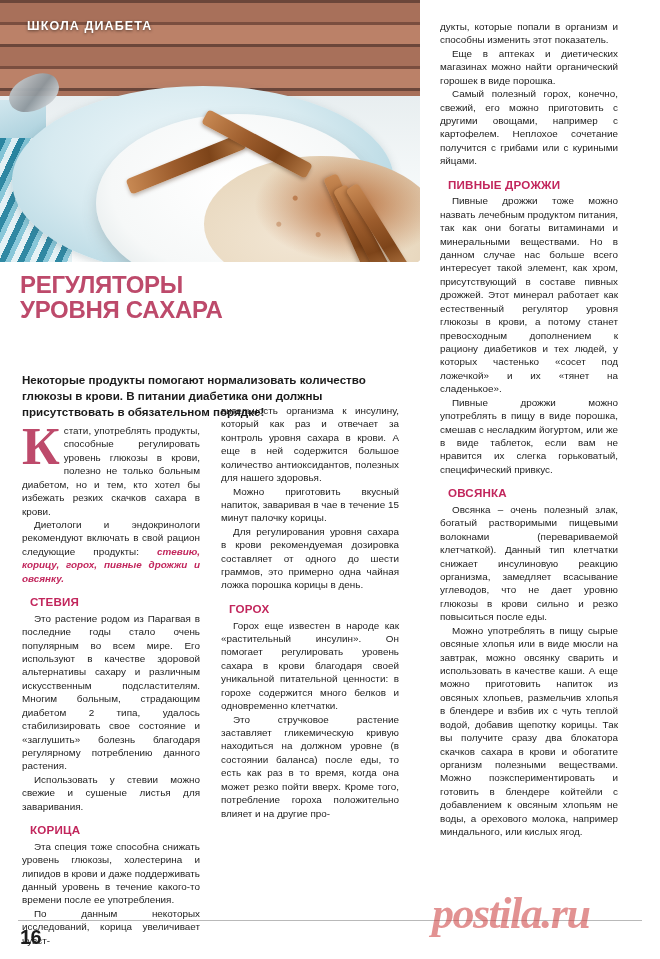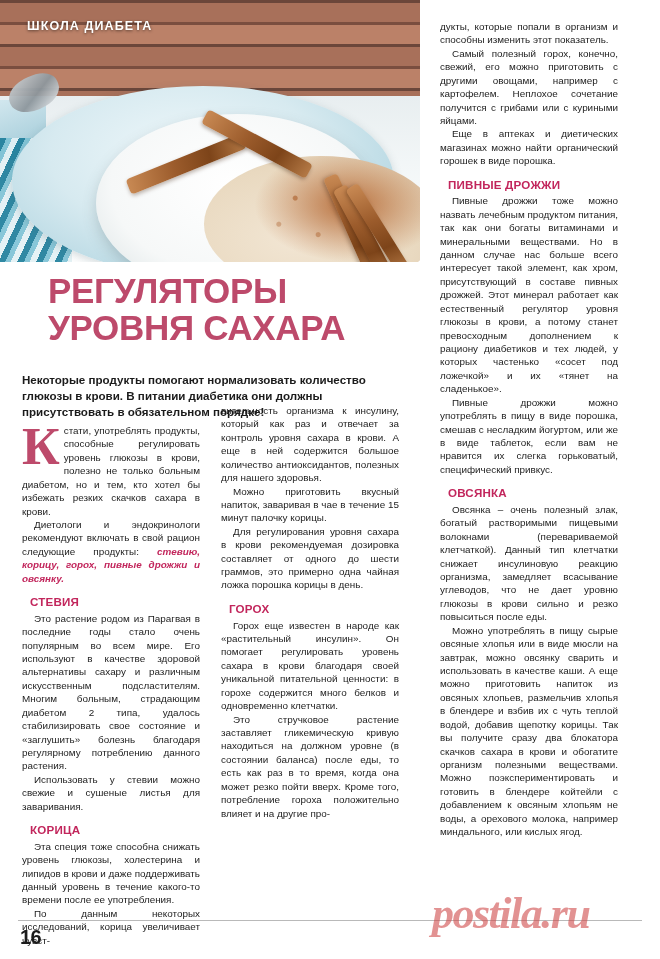--- a/index.html
+++ b/index.html
@@ -145,25 +145,24 @@
     z-index: 6;
   }
 
   
   .headline {
     position: absolute;
     left: 20px;
     top: 272px;
     width: 400px;
     color: #bd4a6b;
-    font-size: 35px;
+    font-size: 24px;
     line-height: 1.06;
     font-weight: bold;
     letter-spacing: -0.3px;
-    margin-left: 28px;
   }
 
   .standfirst {
     position: absolute;
     left: 22px;
     top: 372px;
     width: 368px;
     font-size: 11.6px;
     line-height: 1.40;
     font-weight: bold;
@@ -309,22 +308,22 @@
     <p class="noind">вительность организма к инсулину, который как раз и отвечает за контроль уровня сахара в крови. А еще в ней содержится большое количество антиоксидантов, полезных для нашего здоровья.</p>
     <p>Можно приготовить вкусный напиток, заваривая в чае в течение 15 минут палочку корицы.</p>
     <p>Для регулирования уровня сахара в крови рекомендуемая дозировка составляет от одного до шести граммов, это примерно одна чайная ложка порошка корицы в день.</p>
     <h3 class="sub">ГОРОХ</h3>
     <p>Горох еще известен в народе как «растительный инсулин». Он помогает регулировать уровень сахара в крови благодаря своей уникальной питательной ценности: в горохе содержится много белков и одновременно клетчатки.</p>
     <p>Это стручковое растение заставляет гликемическую кривую находиться на должном уровне (в состоянии баланса) после еды, то есть как раз в то время, когда она может резко пойти вверх. Кроме того, потребление гороха положительно влияет и на другие про-</p>
   </div>
 
   <div class="col col3">
     <p class="noind">дукты, которые попали в организм и способны изменить этот показатель.</p>
+    <p>Еще в аптеках и диетических магазинах можно найти органический горошек в виде порошка.</p>
     <p>Самый полезный горох, конечно, свежий, его можно приготовить с другими овощами, например с картофелем. Неплохое сочетание получится с грибами или с куриными яйцами.</p>
-    <p>Еще в аптеках и диетических магазинах можно найти органический горошек в виде порошка.</p>
     <h3 class="sub">ПИВНЫЕ ДРОЖЖИ</h3>
     <p>Пивные дрожжи тоже можно назвать лечебным продуктом питания, так как они богаты витаминами и минеральными веществами. Но в данном случае нас больше всего интересует такой элемент, как хром, присутствующий в составе пивных дрожжей. Этот минерал работает как естественный регулятор уровня глюкозы в крови, а потому станет превосходным дополнением к рациону диабетиков и тех людей, у которых частенько «сосет под ложечкой» и их «тянет на сладенькое».</p>
     <p>Пивные дрожжи можно употреблять в пищу в виде порошка, смешав с несладким йогуртом, или же в виде таблеток, если вам не нравится их слегка горьковатый, специфический привкус.</p>
     <h3 class="sub">ОВСЯНКА</h3>
     <p>Овсянка – очень полезный злак, богатый растворимыми пищевыми волокнами (перевариваемой клетчаткой). Данный тип клетчатки снижает инсулиновую реакцию организма, замедляет всасывание углеводов, что не дает уровню глюкозы в крови сильно и резко повыситься после еды.</p>
     <p>Можно употреблять в пищу сырые овсяные хлопья или в виде мюсли на завтрак, можно овсянку сварить и использовать в качестве каши. А еще можно приготовить напиток из овсяных хлопьев, размельчив хлопья в блендере и взбив их с чуть теплой водой, добавив щепотку корицы. Так вы получите сразу два блокатора скачков сахара в крови и обогатите организм полезными веществами. Можно поэкспериментировать и готовить в блендере койтейли с добавлением к овсяным хлопьям не воды, а орехового молока, например миндального, или кислых ягод.</p>
   </div>
 
   <div class="rule"></div>
   <div class="footer">

